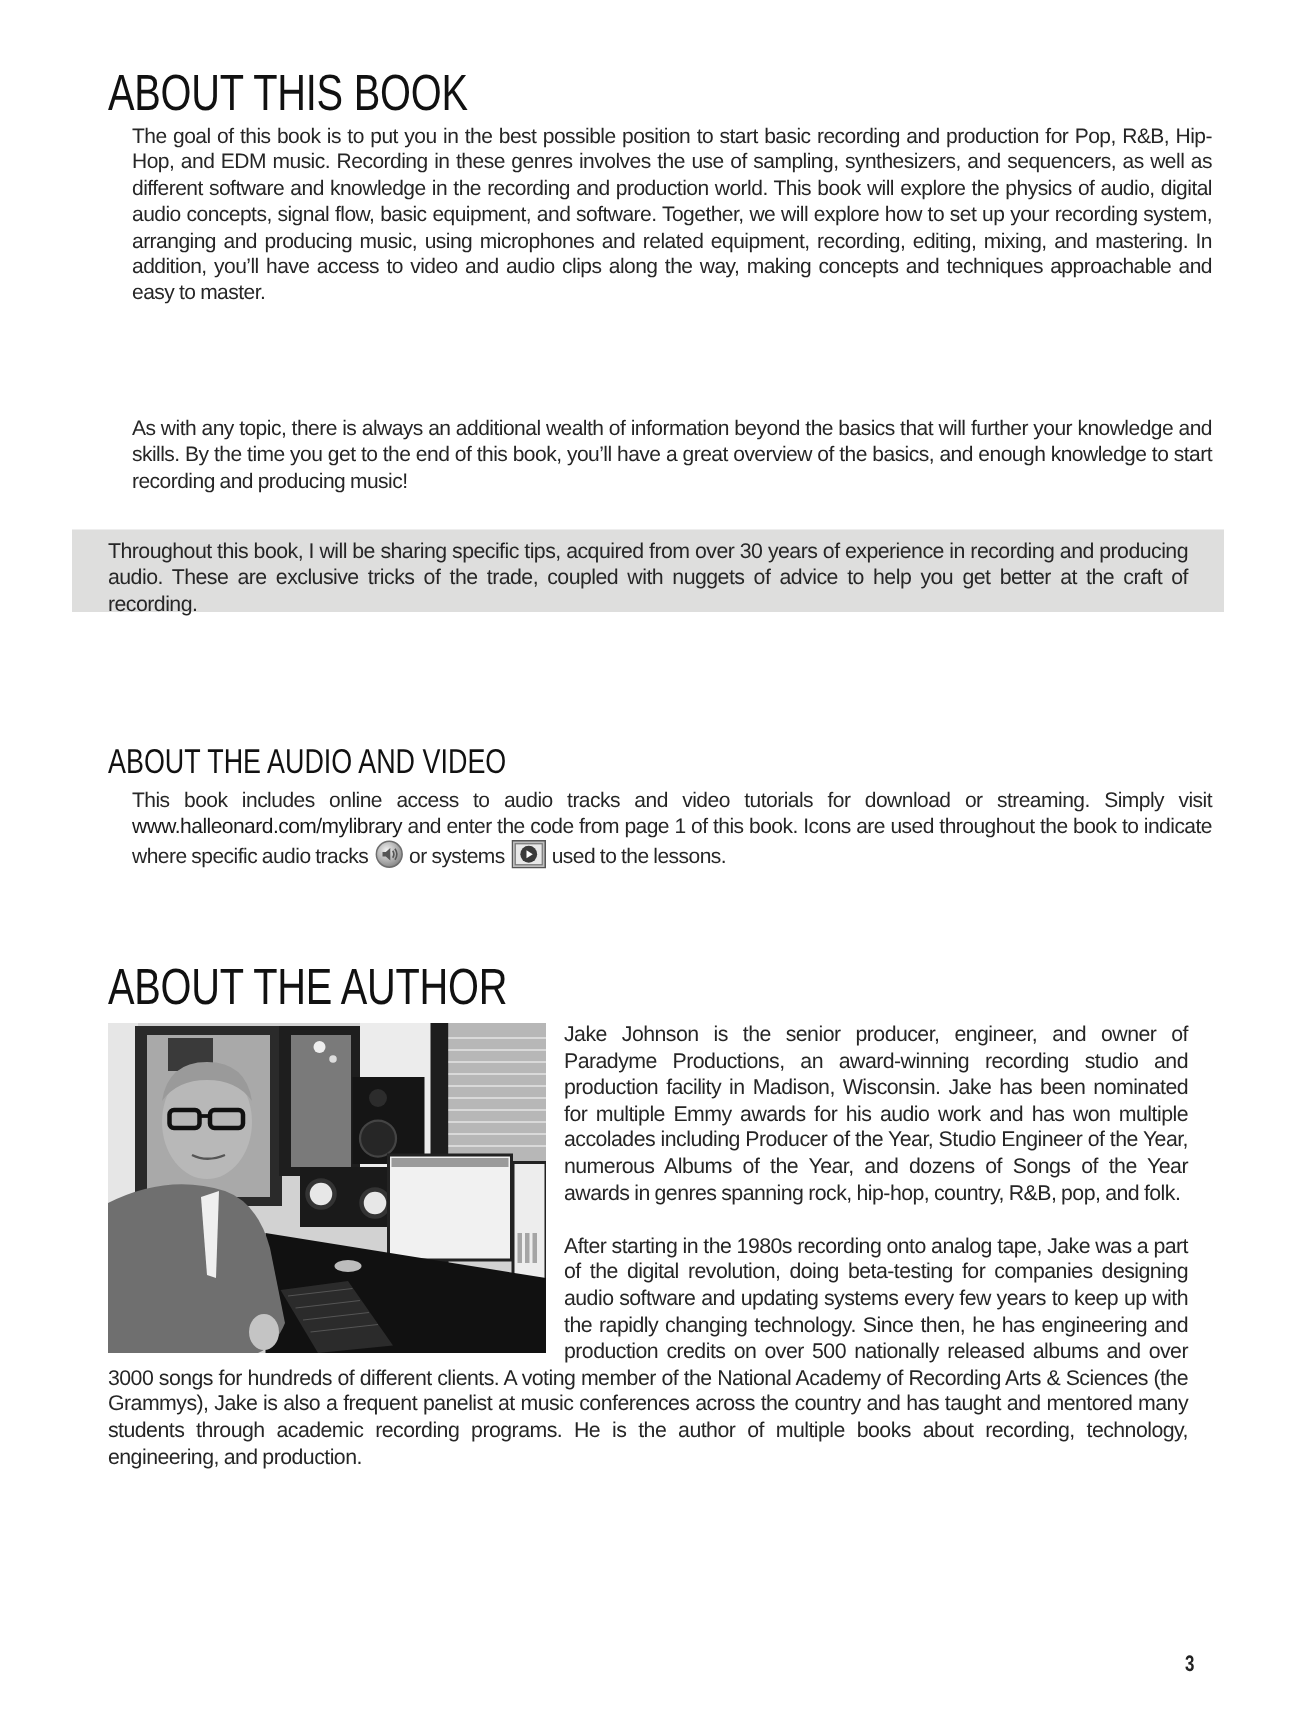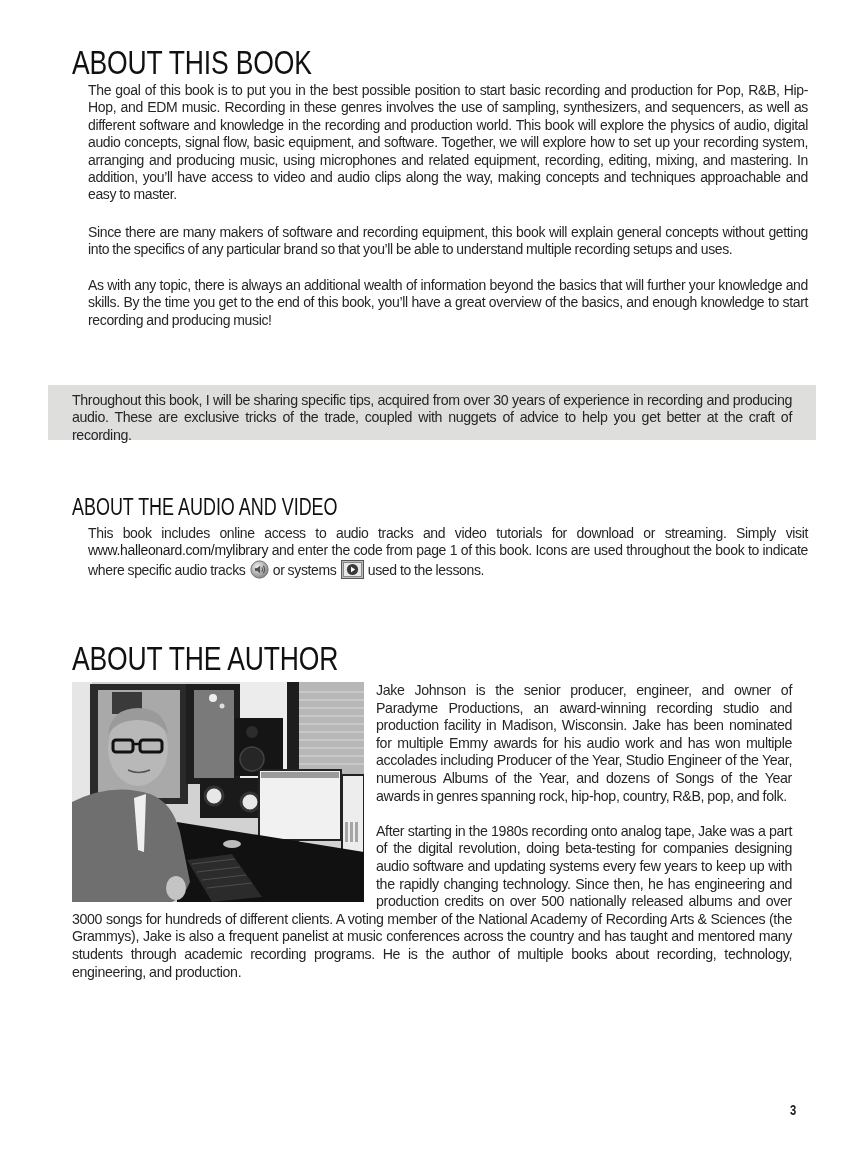--- a/index.html
+++ b/index.html
@@ -35,21 +35,21 @@
     .tips { position: absolute; left: 48px; top: 353px; width: 768px; }
     .tips-head {
       height: 38px; background: #1c1a1b; position: relative;
     }
     .tips-title {
       position: absolute; left: 24px; top: 7px; margin: 0;
       color: #ffffff; font-size: 23px; line-height: 26px; font-weight: 400;
       transform: scaleX(0.78); transform-origin: left center; white-space: nowrap;
     }
     .tips-body {
-      background: #dededd; padding: 7px 24px 11px 24px; height: 37px; margin-top: 32px;
+      background: #dededd; padding: 7px 24px 11px 24px; height: 37px;
     }
     .tips-body p {
       margin: 0; font-size: 14.2px; line-height: 17.4px; color: #262626;
       text-align: justify; letter-spacing: -0.35px; word-spacing: -0.4px;
       text-align-last: left;
     }
 
     .link { font-weight: 400; color: #1a1a1a; }
 
     .inline-icon {
@@ -76,21 +76,20 @@
       transform: scaleX(0.75); transform-origin: left center;
     }
   </style>
 </head>
 <body>
 
 <div class="page">
 
   <h1 class="h1" style="top:44px;">ABOUT THIS BOOK</h1>
   <p class="para" style="top:82px;">The goal of this book is to put you in the best possible position to start basic recording and production for Pop, R&amp;B, Hip-Hop, and EDM music. Recording in these genres involves the use of sampling, synthesizers, and sequencers, as well as different software and knowledge in the recording and production world. This book will explore the physics of audio, digital audio concepts, signal flow, basic equipment, and software. Together, we will explore how to set up your recording system, arranging and producing music, using microphones and related equipment, recording, editing, mixing, and mastering. In addition, you’ll have access to video and audio clips along the way, making concepts and techniques approachable and easy to master.</p>
-  <p class="para" style="top:224px;">Since there are many makers of software and recording equipment, this book will explain general concepts without getting into the specifics of any particular brand so that you’ll be able to understand multiple recording setups and uses.</p>
   <p class="para" style="top:277px;">As with any topic, there is always an additional wealth of information beyond the basics that will further your knowledge and skills. By the time you get to the end of this book, you’ll have a great overview of the basics, and enough knowledge to start recording and producing music!</p>
 
   <section class="tips">
     <div class="tips-body">
       <p>Throughout this book, I will be sharing specific tips, acquired from over 30 years of experience in recording and producing audio. These are exclusive tricks of the trade, coupled with nuggets of advice to help you get better at the craft of recording.</p>
     </div>
   </section>
 
   <h2 class="h2" style="top:494px;">ABOUT THE AUDIO AND VIDEO</h2>
   <p class="para last-left" style="top:525px;"><span>This book includes online access to audio tracks and video tutorials for download or streaming. Simply visit </span><span class="link">www.halleonard.com/mylibrary</span><span> and enter the code from page 1 of this book. Icons are used throughout the book to indicate where specific audio tracks </span><span class="inline-icon"><svg width="19" height="19" viewBox="0 0 19 19">

